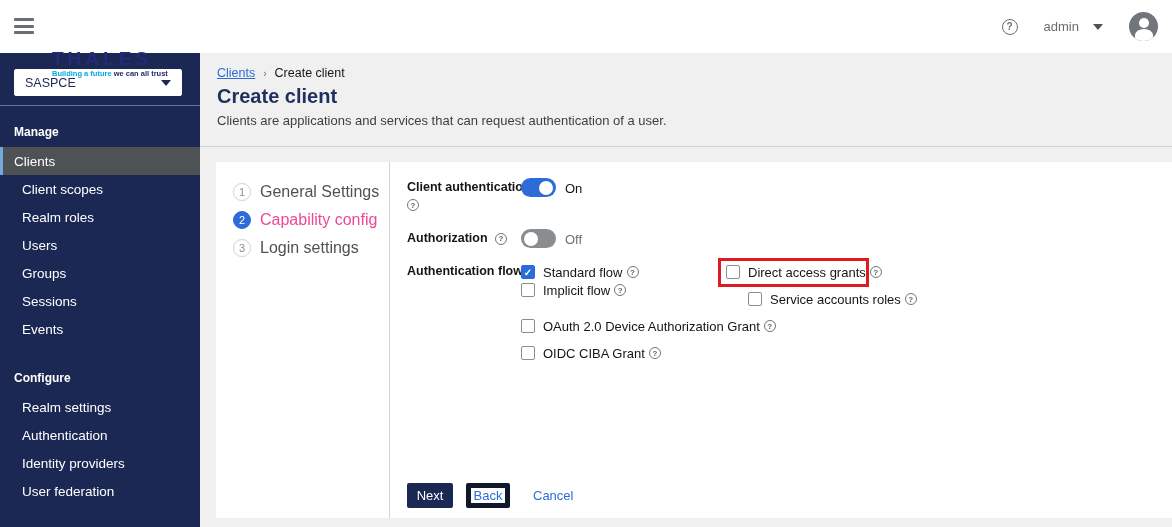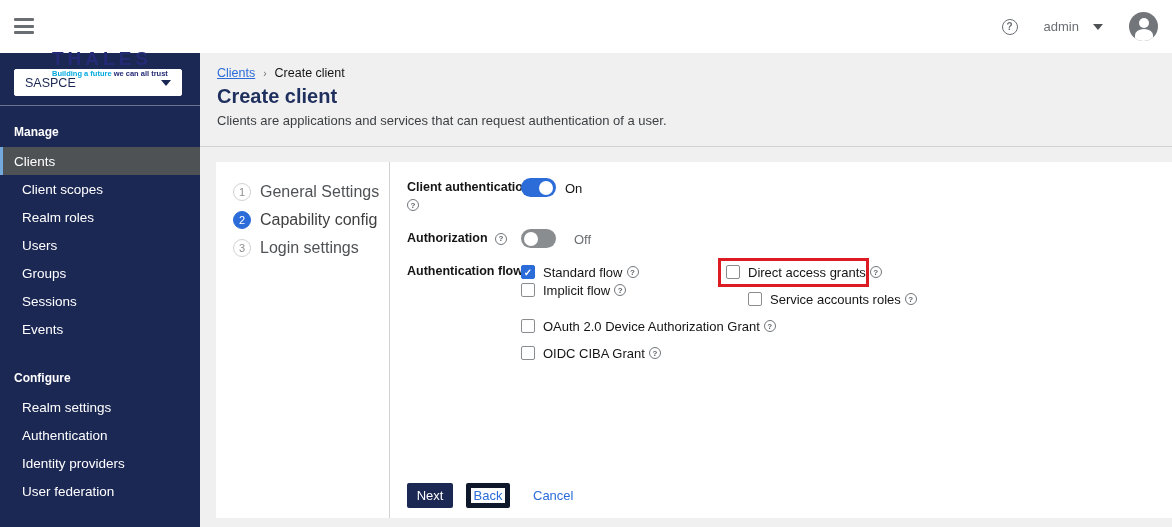--- a/index.html
+++ b/index.html
@@ -45,21 +45,21 @@
   .page-title { position:absolute; left:17px; top:32px; font-size:20px; font-weight:bold; color:#1f2f5e; }
   .page-sub { position:absolute; left:17px; top:60px; font-size:13px; color:#3c3f42; }
 
   
   .card { position:absolute; left:216px; top:162px; width:956px; height:356px; background:#fff; }
   .wizard { position:absolute; left:0; top:0; width:174px; height:356px; border-right:1px solid #d2d2d2; padding-top:16px; }
   .step { display:flex; align-items:center; gap:9px; padding:5px 0 5px 17px; height:28px; cursor:pointer; }
   .step-circle { width:18px; height:18px; border-radius:50%; border:1px solid #d2d2d2; color:#8a8d90; font-size:11px; display:flex; align-items:center; justify-content:center; flex:0 0 auto; background:#fff; }
   .step-label { font-size:16px; color:#4f5255; }
   .step.current .step-circle { background:#2b6cd9; border-color:#2b6cd9; color:#fff; }
-  .step.current .step-label { color:#404040; }
+  .step.current .step-label { color:#ec4899; }
 
   
   .form-label { position:absolute; font-size:12.5px; font-weight:bold; color:#151515; }
   .qmark { display:inline-flex; width:12px; height:12px; border:1px solid #72767b; border-radius:50%; color:#5a5e63; font-size:8px; font-weight:bold; align-items:center; justify-content:center; vertical-align:middle; cursor:pointer; background:#fff; }
   .toggle { position:absolute; width:35px; height:19px; border-radius:10px; cursor:pointer; }
   .toggle.on { background:#2b6cd9; }
   .toggle.off { background:#8a8d90; }
   .knob { position:absolute; top:2.5px; width:14px; height:14px; border-radius:50%; background:#fff; }
   .toggle.on .knob { right:3px; }
   .toggle.off .knob { left:3px; }
@@ -164,21 +164,21 @@
     </div>
   <div class="toggle-state" style="left:565px; top:181px; color:#151515;">On</div>
 
   <div class="form-label" style="left:407px; top:231px;">
     <span>Authorization</span>
     <span class="qmark" style="margin-left:4px;">?</span>
   </div>
   <div class="toggle off" style="left:521px; top:229px;">
       <span class="knob"></span>
     </div>
-  <div class="toggle-state" style="left:565px; top:232px; color:#6a6e73;margin-left:9px;">Off</div>
+  <div class="toggle-state" style="left:565px; top:232px; color:#6a6e73;">Off</div>
 
   <div class="form-label" style="left:407px; top:264px;">Authentication flow</div>
 
   <div class="cb-item" style="left:521px; top:262px;">
     <span class="cb-box checked">✓</span>
     <span class="cb-label">
         <span>Standard flow</span>
         <span class="qmark">?</span>
       </span>
   </div>

